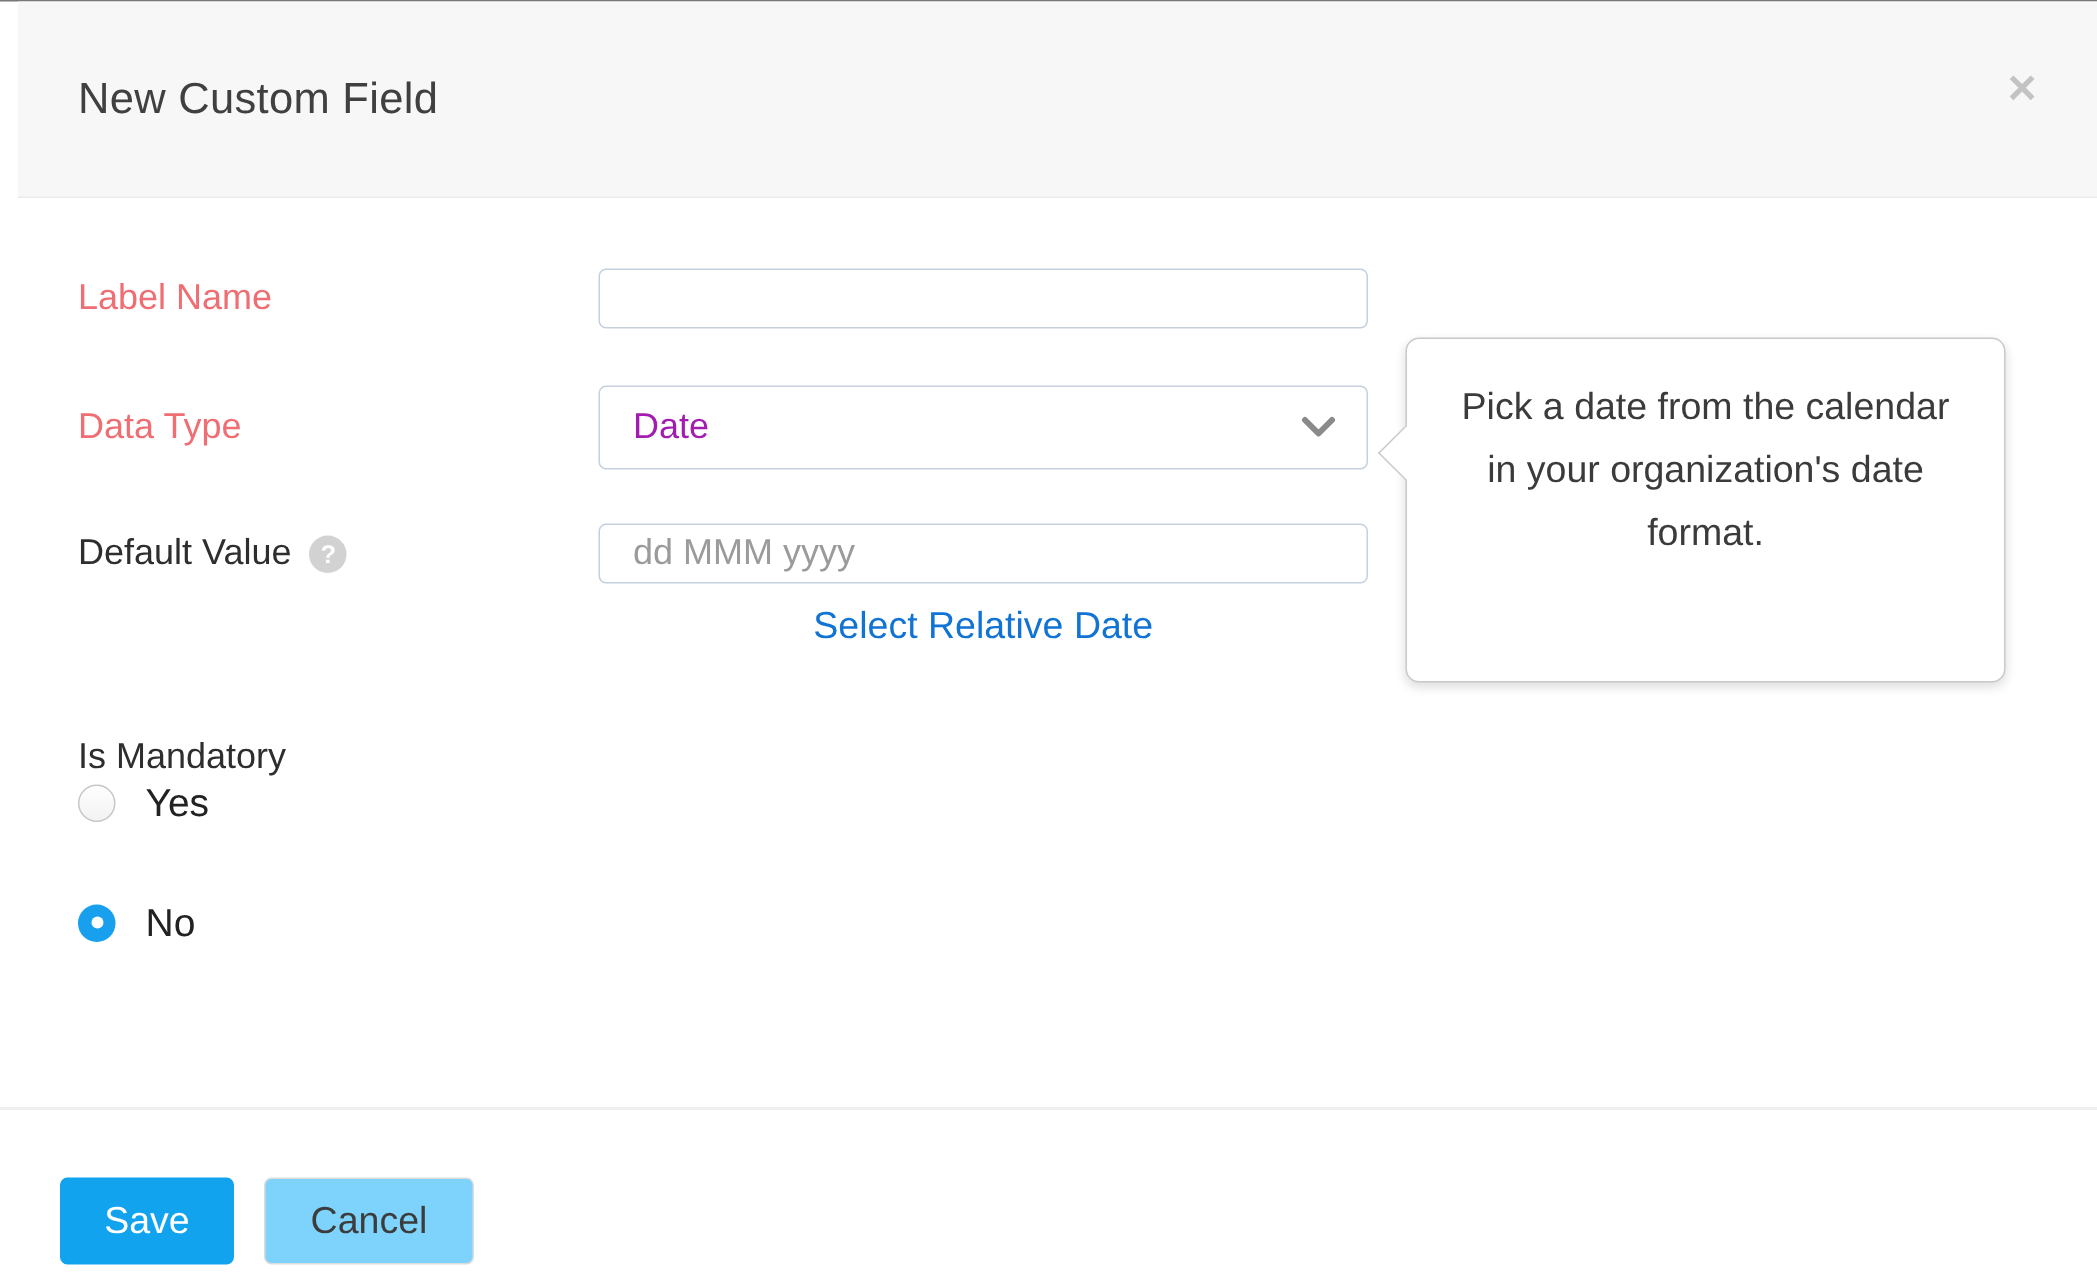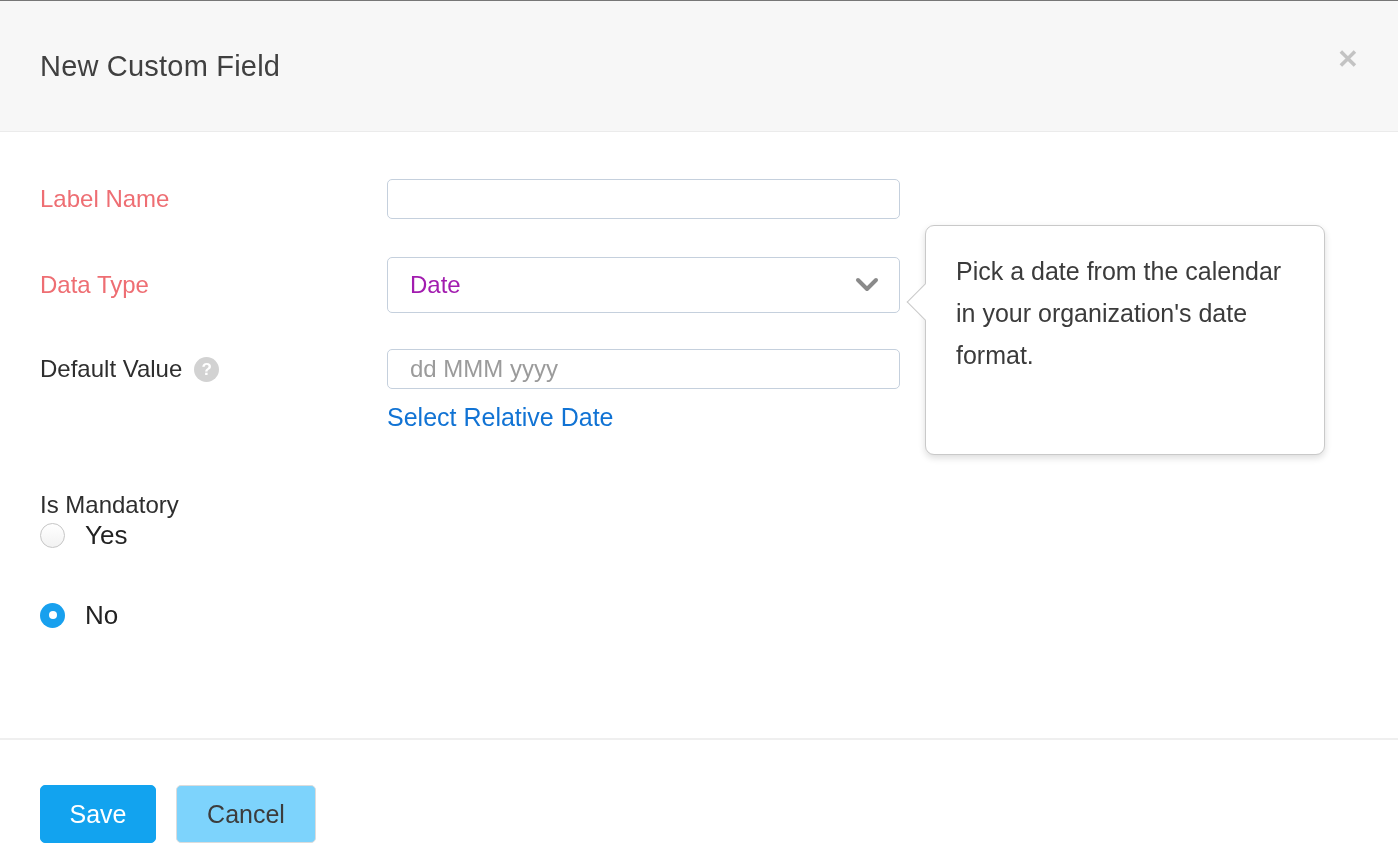--- a/index.html
+++ b/index.html
@@ -7,20 +7,21 @@
     width: 1398px; height: 848px;
     background: #ffffff;
     font-family: "Liberation Sans", "DejaVu Sans", sans-serif;
     overflow: hidden;
   }
   .modal {
     position: relative;
     width: 1398px; height: 848px;
     background: #ffffff;
     border-top: 1px solid #777777;
+    padding-left: 12px;
   }
 
   
   .modal-header {
     position: relative;
     height: 131px;
     background: #f7f7f7;
     border-bottom: 1px solid #ebebeb;
     display: flex;
     align-items: center;
@@ -108,21 +109,21 @@
     position: absolute;
     right: 20px; top: 50%;
     transform: translateY(-50%);
     width: 24px; height: 16px;
   }
 
   .link-row {
     margin-left: 347px;
     width: 513px;
     margin-top: 14px;
-    text-align: left;
+    text-align: center;
   }
   .link {
     font-size: 25px;
     font-weight: 500;
     color: #1173d4;
     text-decoration: none;
     cursor: pointer;
   }
 
   .mandatory-row {
@@ -174,20 +175,21 @@
     width: 400px; height: 230px;
     background: #ffffff;
     border: 1px solid #c9c9c9;
     border-radius: 9px;
     box-shadow: 0 3px 7px rgba(0,0,0,0.14);
     padding: 24px 30px;
     font-size: 25px;
     line-height: 42px;
     color: #3b3b3b;
     z-index: 5;
+    text-align: center;
   }
   .tooltip-arrow {
     position: absolute;
     left: -14px; top: 63px;
     width: 26px; height: 26px;
     background: #ffffff;
     border-left: 1px solid #c9c9c9;
     border-bottom: 1px solid #c9c9c9;
     transform: rotate(45deg);
   }

